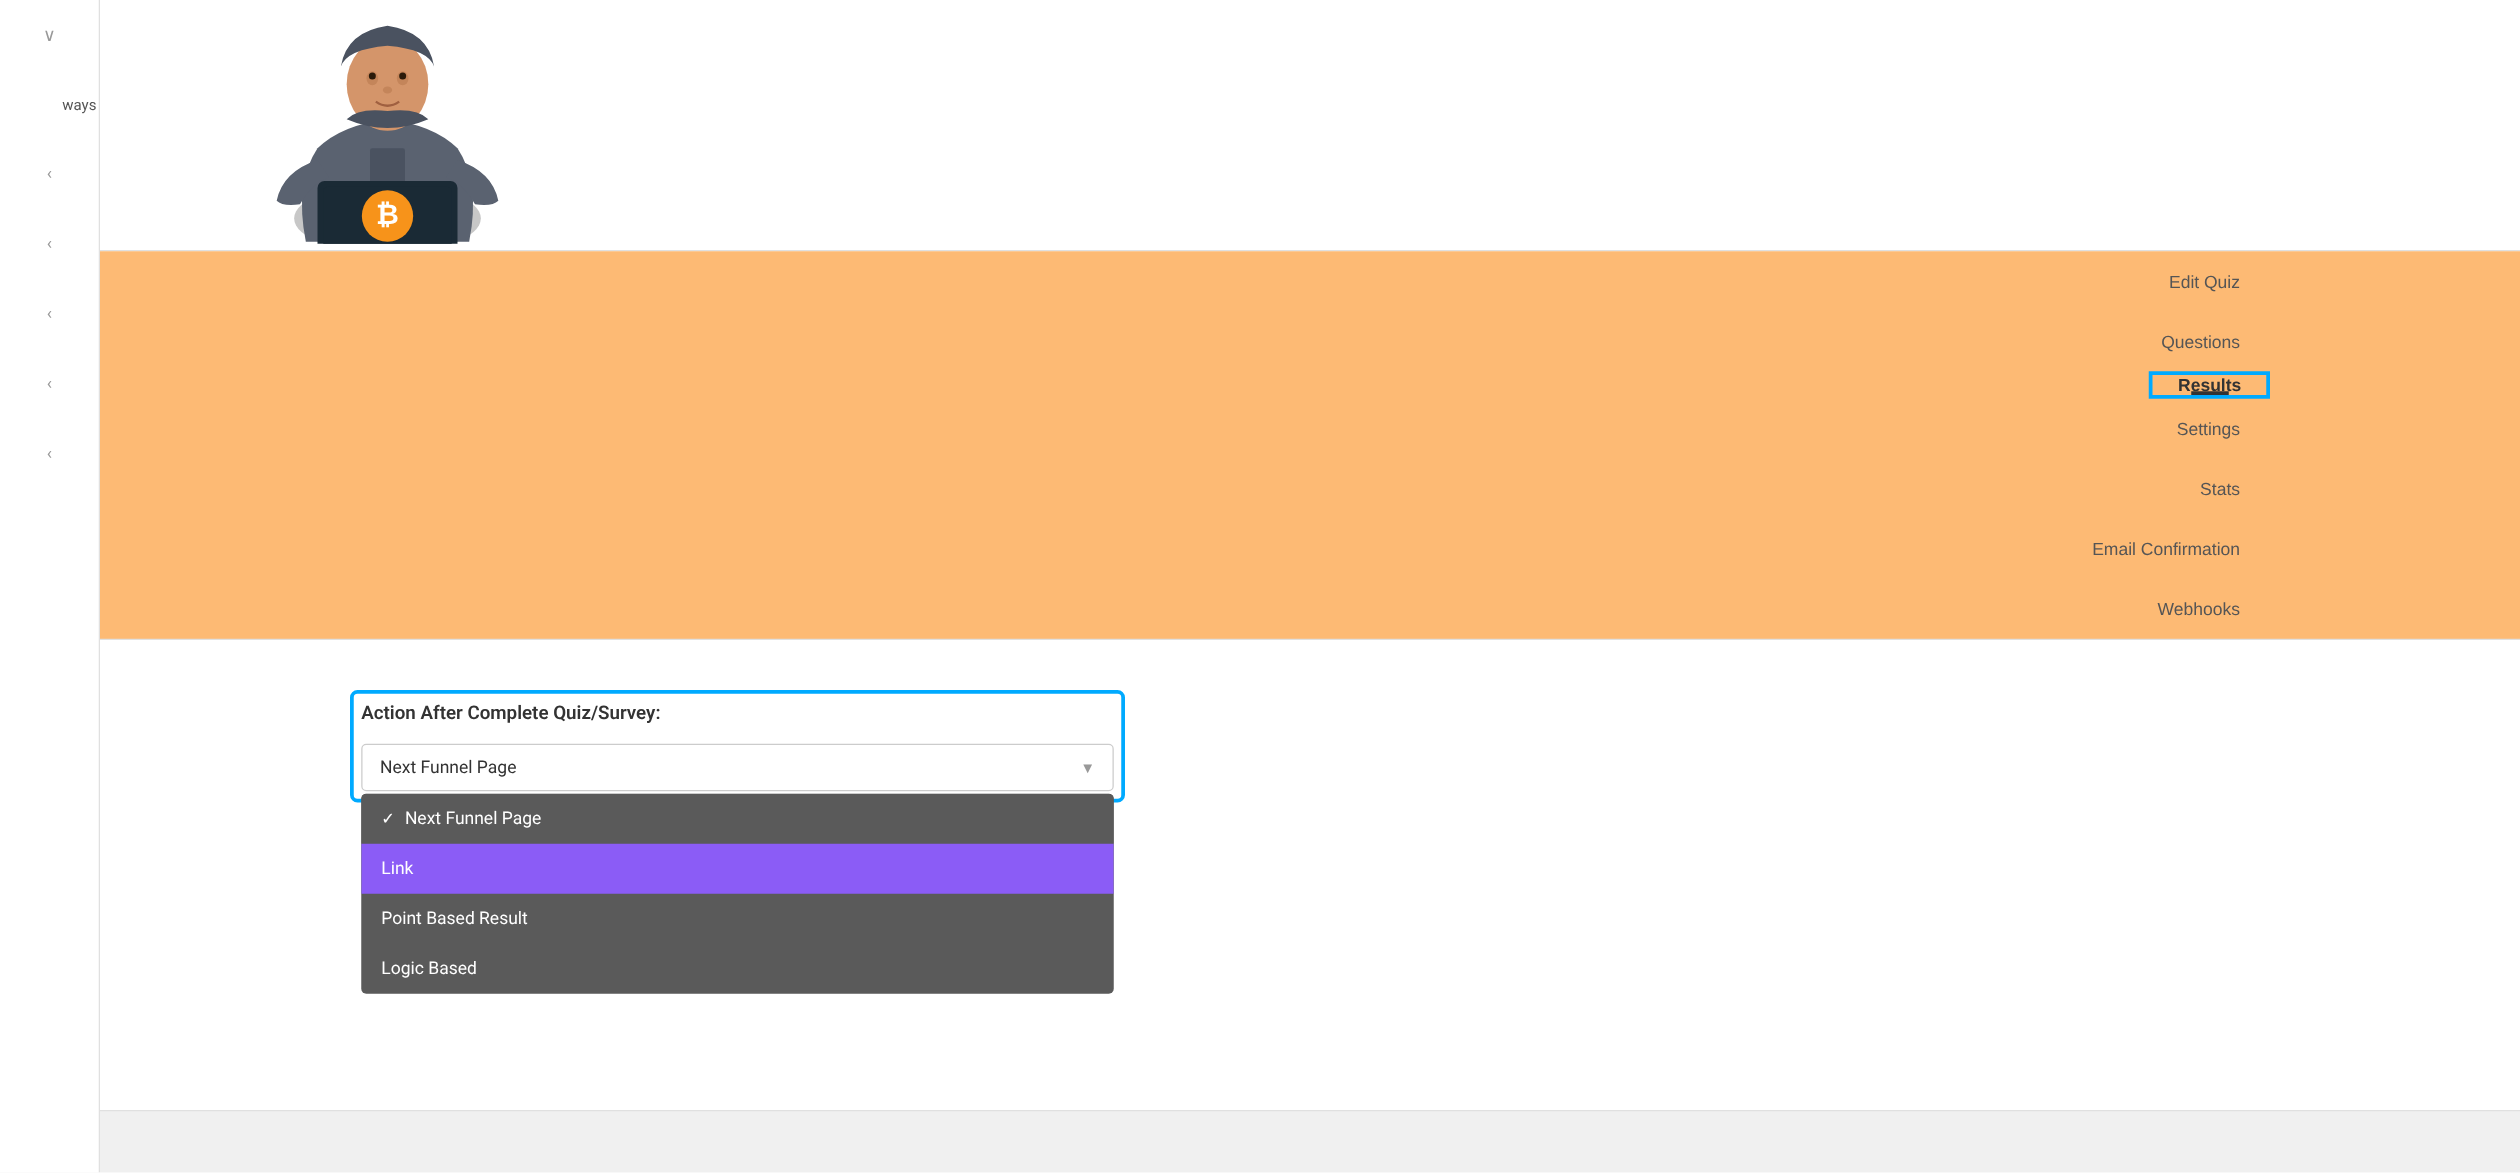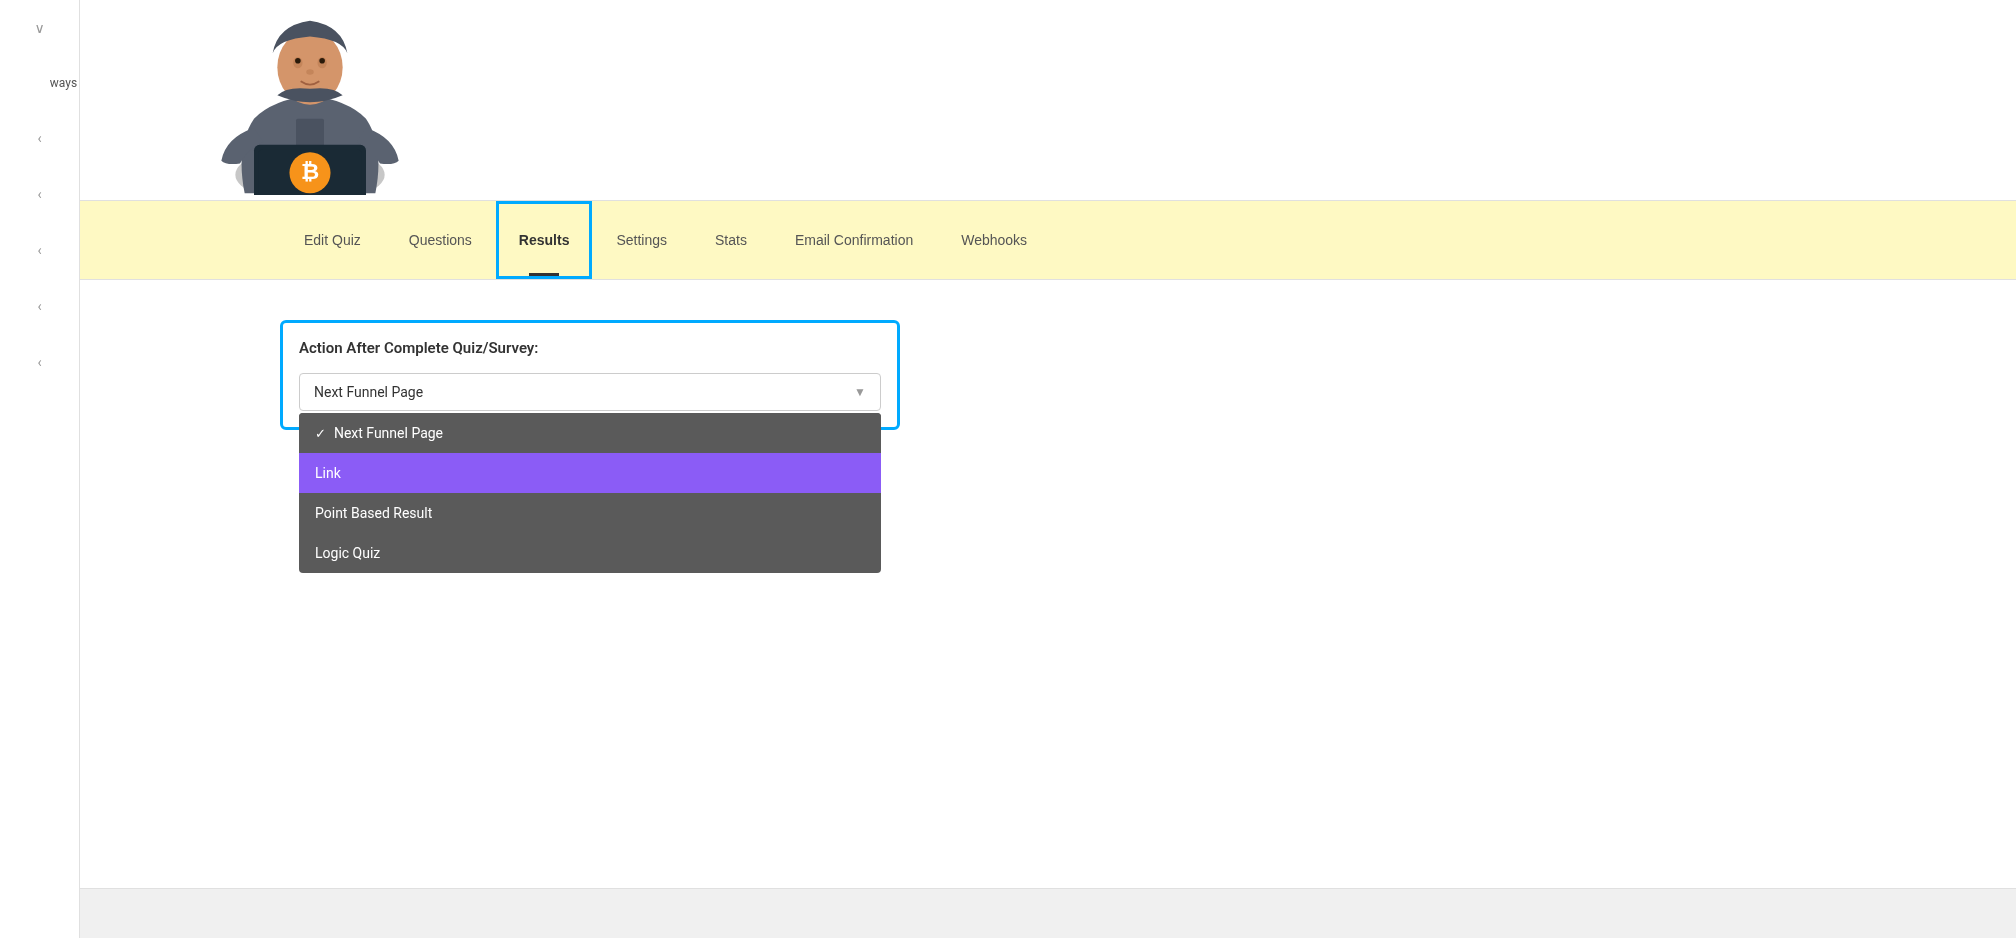--- a/index.html
+++ b/index.html
@@ -57,41 +57,42 @@
       display: flex;
       align-items: center;
       justify-content: center;
       margin-left: 40px;
       overflow: hidden;
     }
 
     
     .tabs-bar {
       display: flex;
-      align-items: center;
+      align-items: flex-end;
       padding: 0 200px;
       border-bottom: 1px solid #e0e0e0;
-      background: #fef9c3;
+      background: #fdba74;
       gap: 0;
+      flex-direction: column;
     }
     .tab-item {
       padding: 16px 24px;
       font-size: 14px;
       color: #555;
       cursor: pointer;
       border: none;
       background: none;
       position: relative;
       white-space: nowrap;
     }
     .tab-item.active {
       color: #333;
       font-weight: 600;
       border: 3px solid #00aaff;
-      padding: 28px 20px;
+      padding: 0 20px;
     }
     .tab-item.active::after {
       content: '';
       position: absolute;
       bottom: 0;
       left: 50%;
       transform: translateX(-50%);
       width: 30px;
       height: 3px;
       background: #333;
@@ -100,21 +101,21 @@
     
     .results-section {
       padding: 40px 200px;
       flex: 1;
     }
 
     
     .action-card {
       border: 3px solid #00aaff;
       border-radius: 6px;
-      padding: 16px;
+      padding: 6px;
       background: #fff;
       max-width: 620px;
       position: relative;
     }
 
     .action-label {
       font-size: 15px;
       font-weight: 600;
       color: #333;
       margin-bottom: 16px;
@@ -279,21 +280,21 @@
             <span class="check-mark">✓</span>
             <span>Next Funnel Page</span>
           </div>
           <div class="dropdown-item highlighted">
             <span>Link</span>
           </div>
           <div class="dropdown-item">
             <span>Point Based Result</span>
           </div>
           <div class="dropdown-item">
-            <span>Logic Quiz</span>
+            <span>Logic Based</span>
           </div>
         </div>
       </div>
     </div>
   </div>
 
   <div class="bottom-bar"></div>
 </div>
 
 </body></html>

